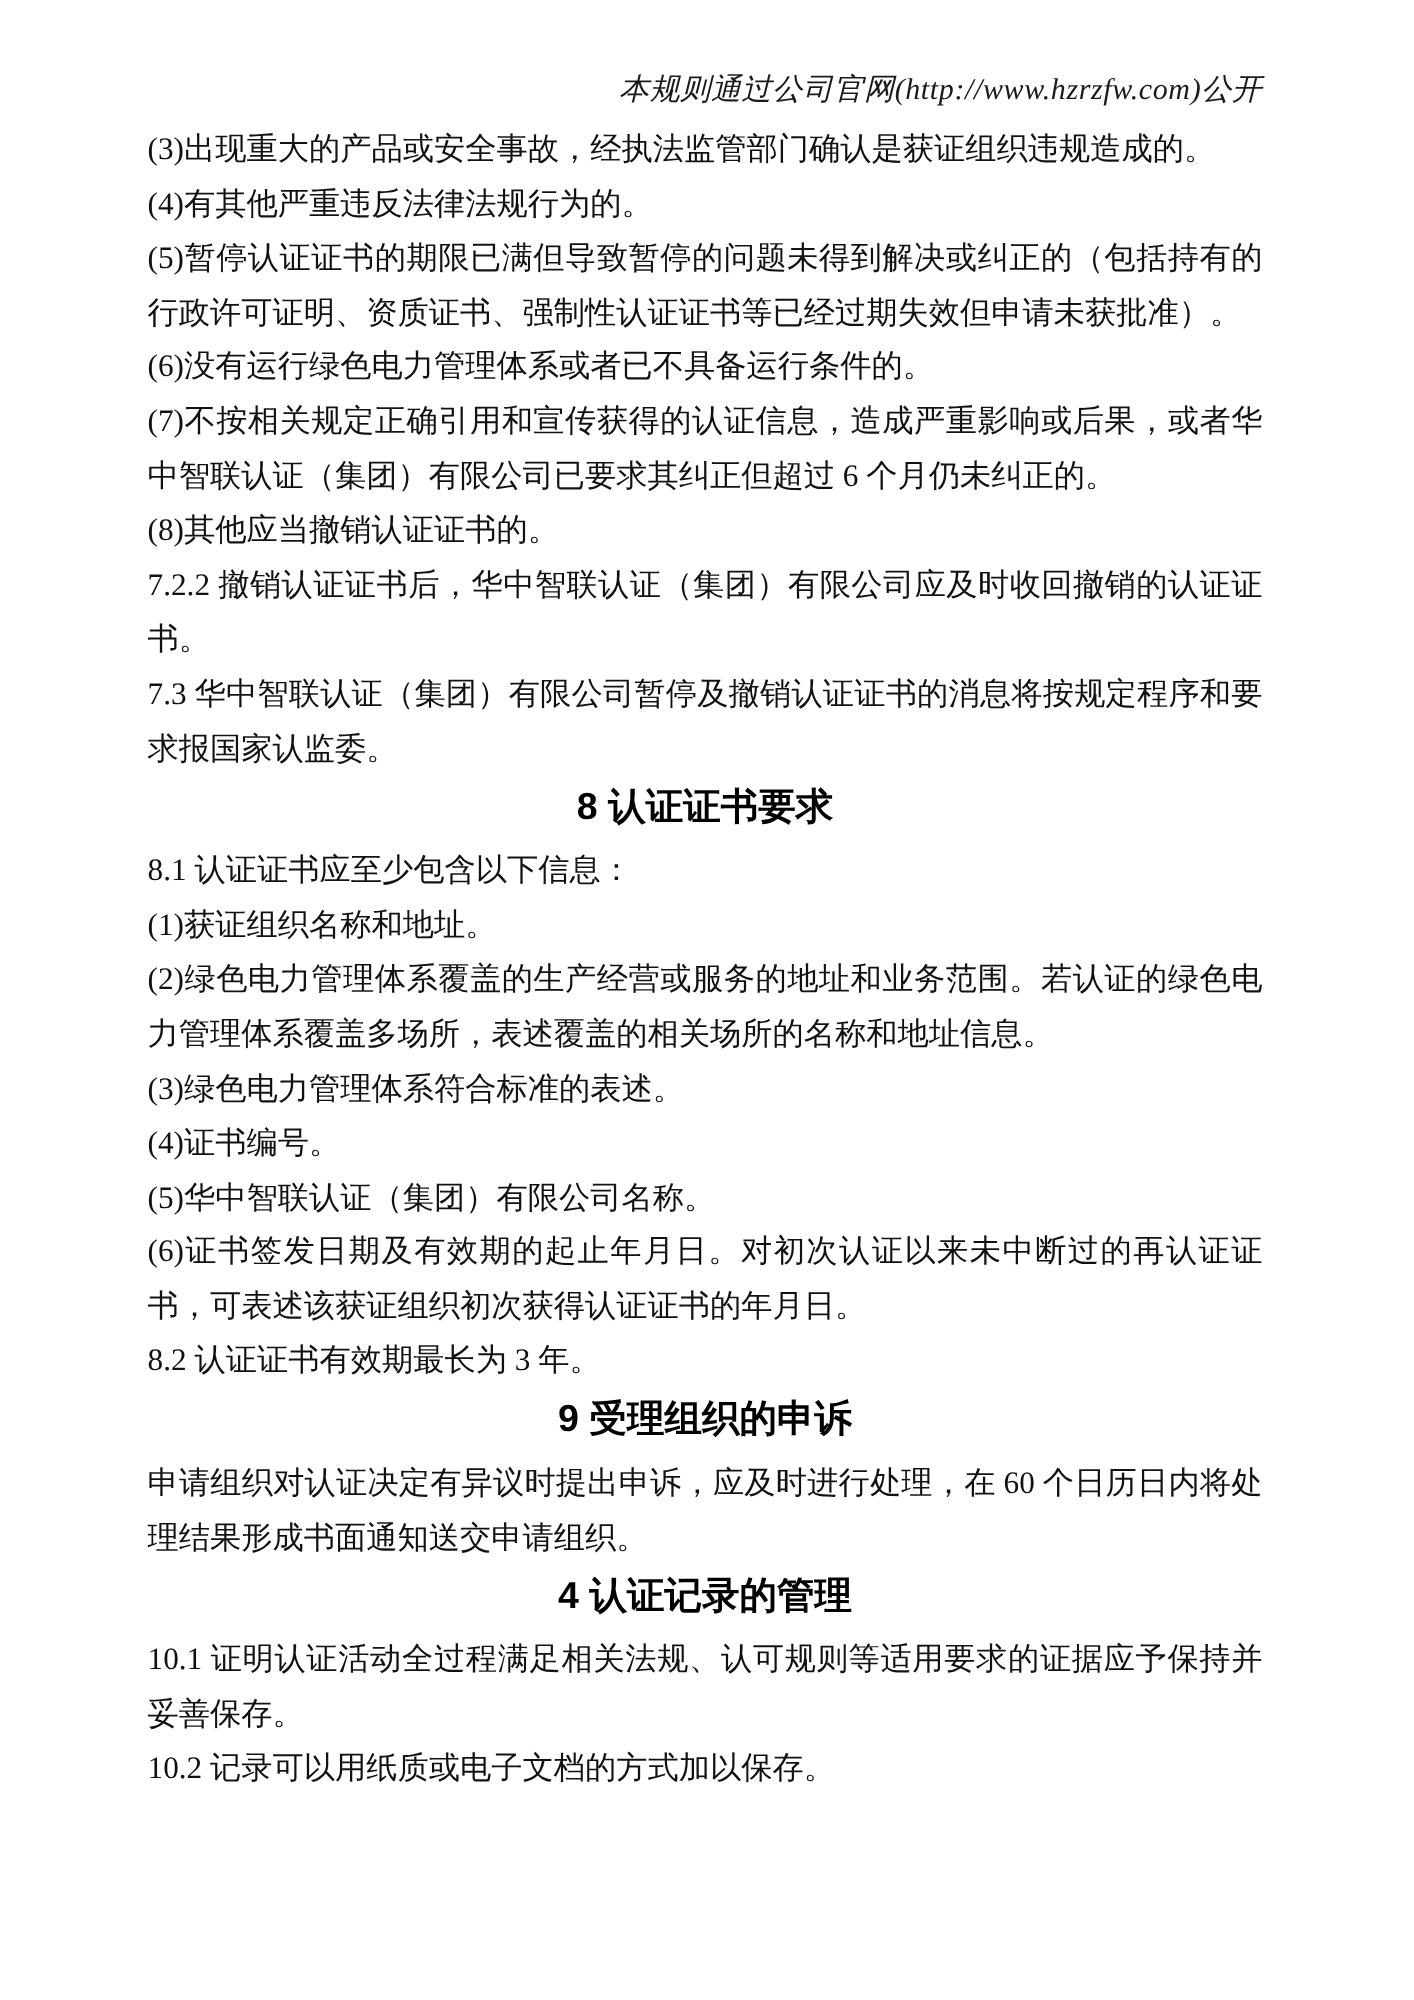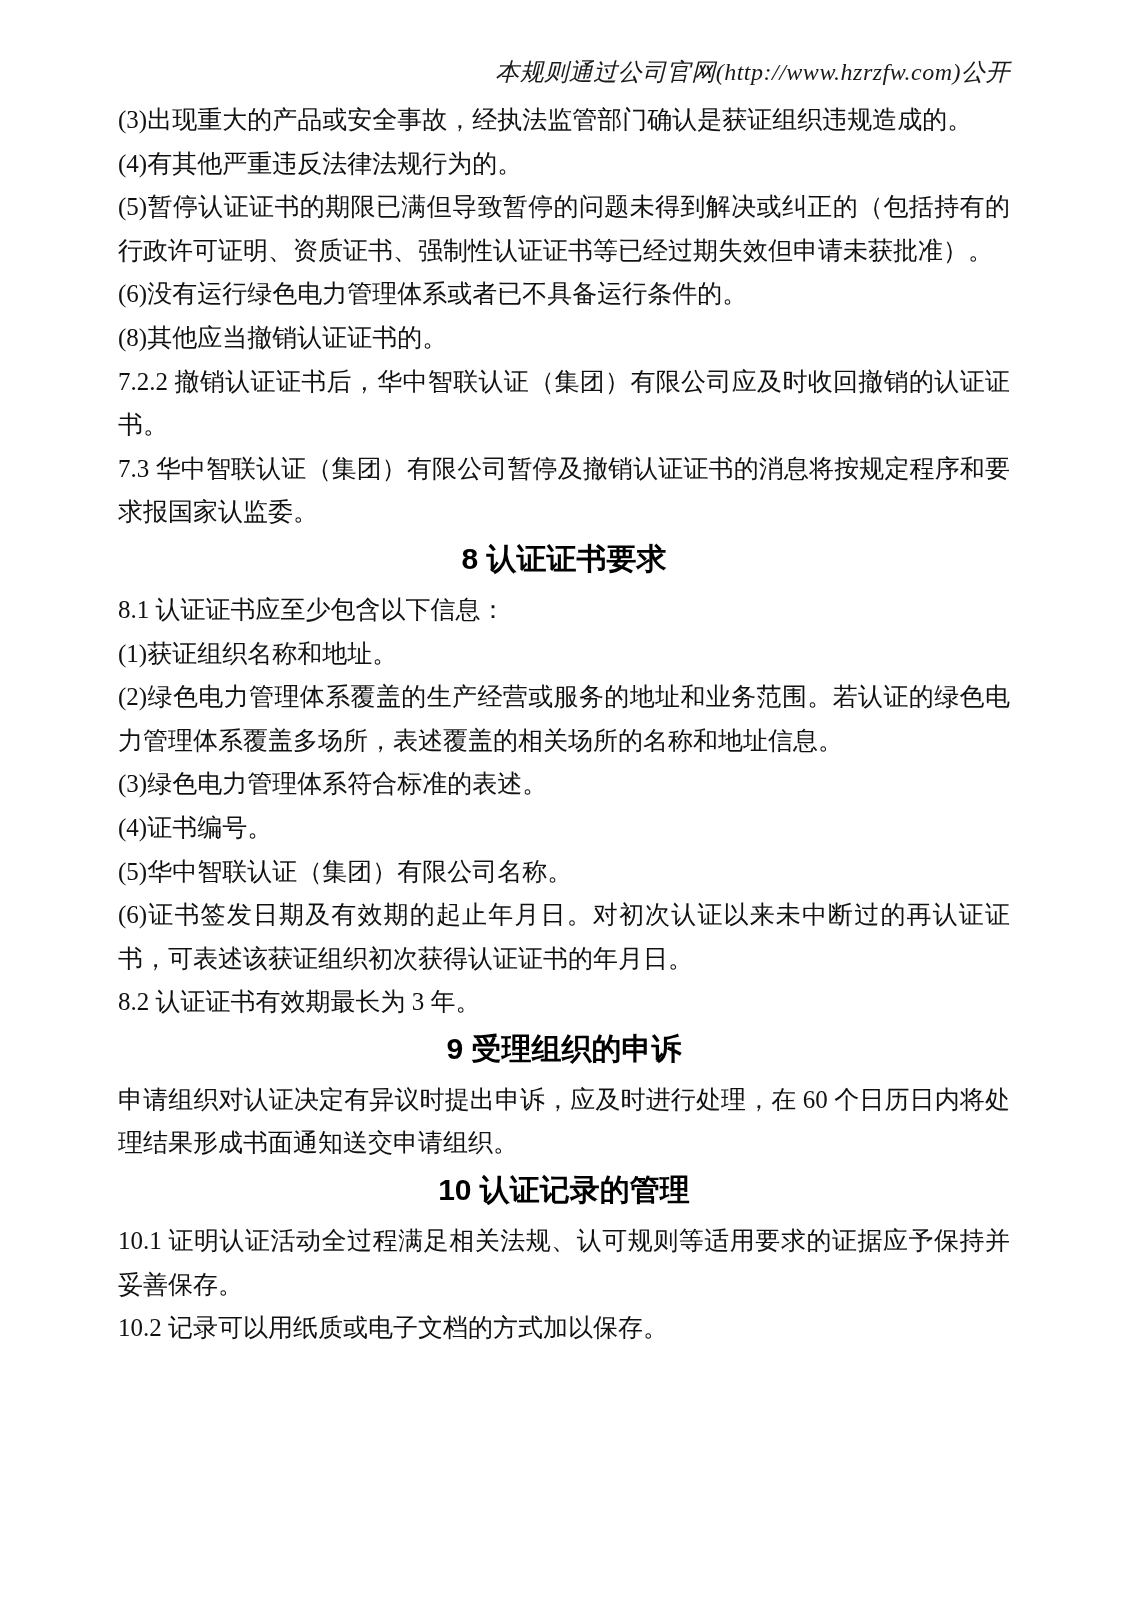--- a/index.html
+++ b/index.html
@@ -56,35 +56,36 @@
 
 <div class="page">
 
   <div class="header-note">本规则通过公司官网(http://www.hzrzfw.com)公开</div>
 
   <div class="content">
     <p class="para">(3)出现重大的产品或安全事故，经执法监管部门确认是获证组织违规造成的。</p>
     <p class="para">(4)有其他严重违反法律法规行为的。</p>
     <p class="para">(5)暂停认证证书的期限已满但导致暂停的问题未得到解决或纠正的（包括持有的行政许可证明、资质证书、强制性认证证书等已经过期失效但申请未获批准）。</p>
     <p class="para">(6)没有运行绿色电力管理体系或者已不具备运行条件的。</p>
+    <p class="para">(7)不按相关规定正确引用和宣传获得的认证信息，造成严重影响或后果，或者华中智联认证（集团）有限公司已要求其纠正但超过 6 个月仍未纠正的。</p>
     <p class="para">(8)其他应当撤销认证证书的。</p>
     <p class="para">7.2.2 撤销认证证书后，华中智联认证（集团）有限公司应及时收回撤销的认证证书。</p>
     <p class="para">7.3 华中智联认证（集团）有限公司暂停及撤销认证证书的消息将按规定程序和要求报国家认监委。</p>
 
     <h2 class="heading">8 认证证书要求</h2>
     <p class="para">8.1 认证证书应至少包含以下信息：</p>
     <p class="para">(1)获证组织名称和地址。</p>
     <p class="para">(2)绿色电力管理体系覆盖的生产经营或服务的地址和业务范围。若认证的绿色电力管理体系覆盖多场所，表述覆盖的相关场所的名称和地址信息。</p>
     <p class="para">(3)绿色电力管理体系符合标准的表述。</p>
     <p class="para">(4)证书编号。</p>
     <p class="para">(5)华中智联认证（集团）有限公司名称。</p>
     <p class="para">(6)证书签发日期及有效期的起止年月日。对初次认证以来未中断过的再认证证书，可表述该获证组织初次获得认证证书的年月日。</p>
     <p class="para">8.2 认证证书有效期最长为 3 年。</p>
 
     <h2 class="heading">9 受理组织的申诉</h2>
     <p class="para">申请组织对认证决定有异议时提出申诉，应及时进行处理，在 60 个日历日内将处理结果形成书面通知送交申请组织。</p>
 
-    <h2 class="heading">10 认证记录的管理</h2>
+    <h2 class="heading">4 认证记录的管理</h2>
     <p class="para">10.1 证明认证活动全过程满足相关法规、认可规则等适用要求的证据应予保持并妥善保存。</p>
     <p class="para">10.2 记录可以用纸质或电子文档的方式加以保存。</p>
   </div>
 
 </div>
 
 </body></html>

